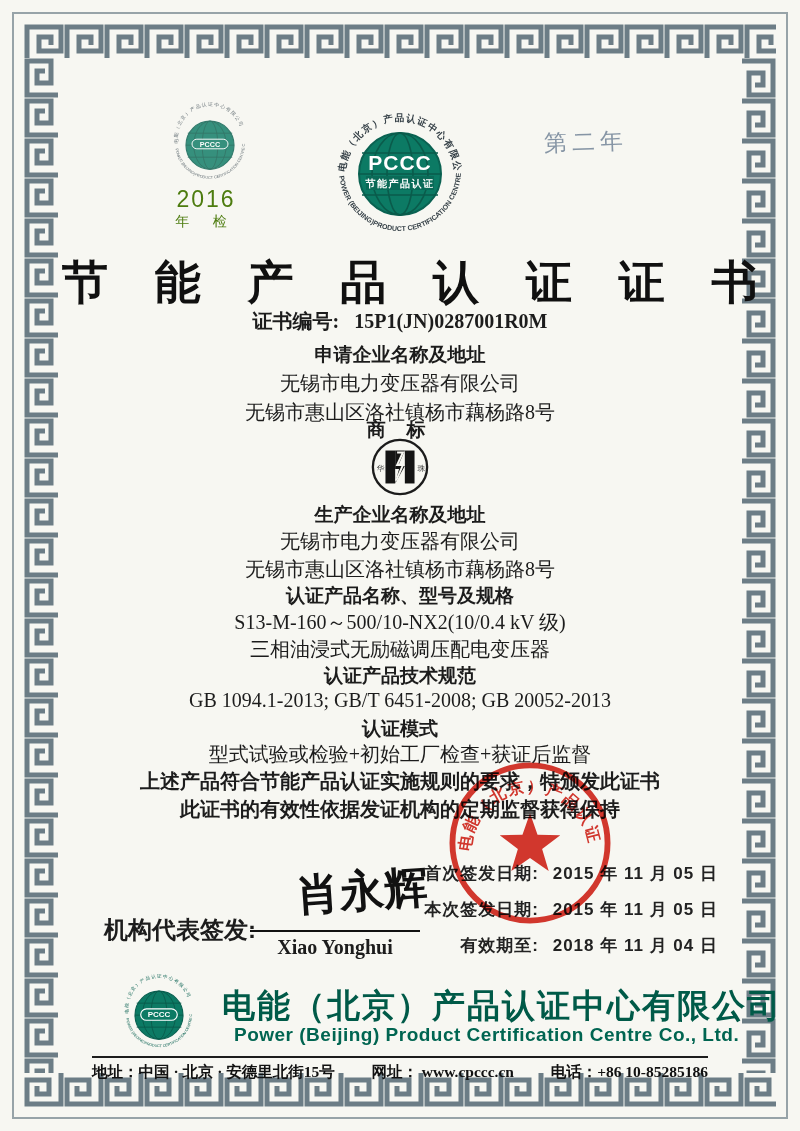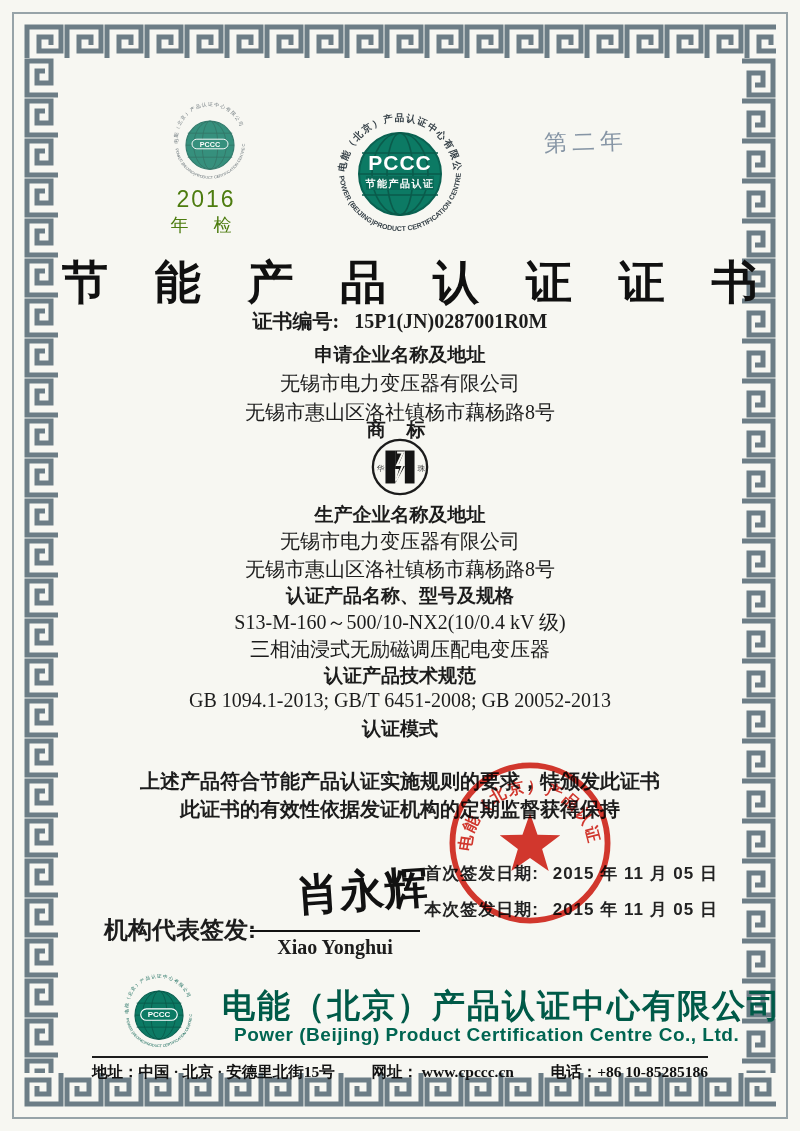--- a/index.html
+++ b/index.html
@@ -16,21 +16,21 @@
 
   .title{top:166px;font-size:46px;font-weight:bold;letter-spacing:17px;
          color:#101010;font-family:"Liberation Sans", sans-serif;white-space:nowrap;margin-top:24px;}
   .certno{top:246px;font-size:20px;font-weight:bold;}
   .h-line{font-size:19px;font-weight:bold;}
   .v-line{font-size:20px;}
   .year-note{left:482px;top:64px;width:120px;font-size:23px;color:#8695a5;
              letter-spacing:5px;transform:rotate(-2deg);font-weight:500;}
   .annual{left:96px;top:40px;width:96px;text-align:center;color:#4d7c0f;}
   .annual .y{font-size:23px;letter-spacing:2px;font-family:"Liberation Sans", sans-serif;}
-  .annual .j{font-size:18px;letter-spacing:10px;font-family:Liberation Sans, sans-serif;}
+  .annual .j{font-size:14px;letter-spacing:10px;font-family:Liberation Serif, serif;}
 
   .dates{right:20px;top:800px;width:330px;text-align:right;
          font-family:"Liberation Sans", sans-serif;}
   .dates .dl{font-size:17px;font-weight:600;color:#222;margin-bottom:13px;
              letter-spacing:1px;white-space:nowrap;}
   .sig-label{left:42px;top:852px;font-size:24px;font-weight:bold;}
   .sig-name{left:190px;top:800px;width:220px;text-align:center;font-size:44px;
             font-weight:bold;transform:rotate(-4deg);color:#111;
             font-family:"Liberation Serif", serif;}
   .sig-line{left:188px;top:868px;width:170px;border-bottom:2px solid #111;height:0;}
@@ -162,32 +162,37 @@
     <div class="abs ctr v-line kai" style="top:494px;">无锡市惠山区洛社镇杨市藕杨路8号</div>
 
     <div class="abs ctr h-line kai" style="top:521px;">认证产品名称、型号及规格</div>
     <div class="abs ctr v-line kai" style="top:547px;">S13-M-160～500/10-NX2(10/0.4 kV 级)</div>
     <div class="abs ctr v-line kai" style="top:574px;">三相油浸式无励磁调压配电变压器</div>
 
     <div class="abs ctr h-line kai" style="top:601px;">认证产品技术规范</div>
     <div class="abs ctr v-line kai" style="top:627px;">GB 1094.1-2013; GB/T 6451-2008; GB 20052-2013</div>
 
     <div class="abs ctr h-line kai" style="top:654px;">认证模式</div>
+    <div class="abs ctr v-line kai" style="top:679px;">型式试验或检验+初始工厂检查+获证后监督</div>
 
     <div class="abs ctr v-line kai" style="top:706px;font-weight:600;">上述产品符合节能产品认证实施规则的要求，特颁发此证书</div>
     <div class="abs ctr v-line kai" style="top:734px;font-weight:600;">此证书的有效性依据发证机构的定期监督获得保持</div>
 
     <div class="abs dates">
       <div class="dl">
         <span>首次签发日期:</span>
         <span style="margin-left:8px;">2015 年 11 月 05 日</span>
       </div>
       <div class="dl">
         <span>本次签发日期:</span>
         <span style="margin-left:8px;">2015 年 11 月 05 日</span>
+      </div>
+      <div class="dl">
+        <span>有效期至:</span>
+        <span style="margin-left:8px;">2018 年 11 月 04 日</span>
       </div>
     </div>
 
     <div class="abs sig-label hei">机构代表签发:</div>
     <div class="abs sig-name">肖永辉</div>
     <div class="abs sig-line"></div>
     <div class="abs sig-rom kai">Xiao Yonghui</div>
 
     <svg class="f-logo" width="86" height="80" viewBox="0 0 140 140">
       <defs>

